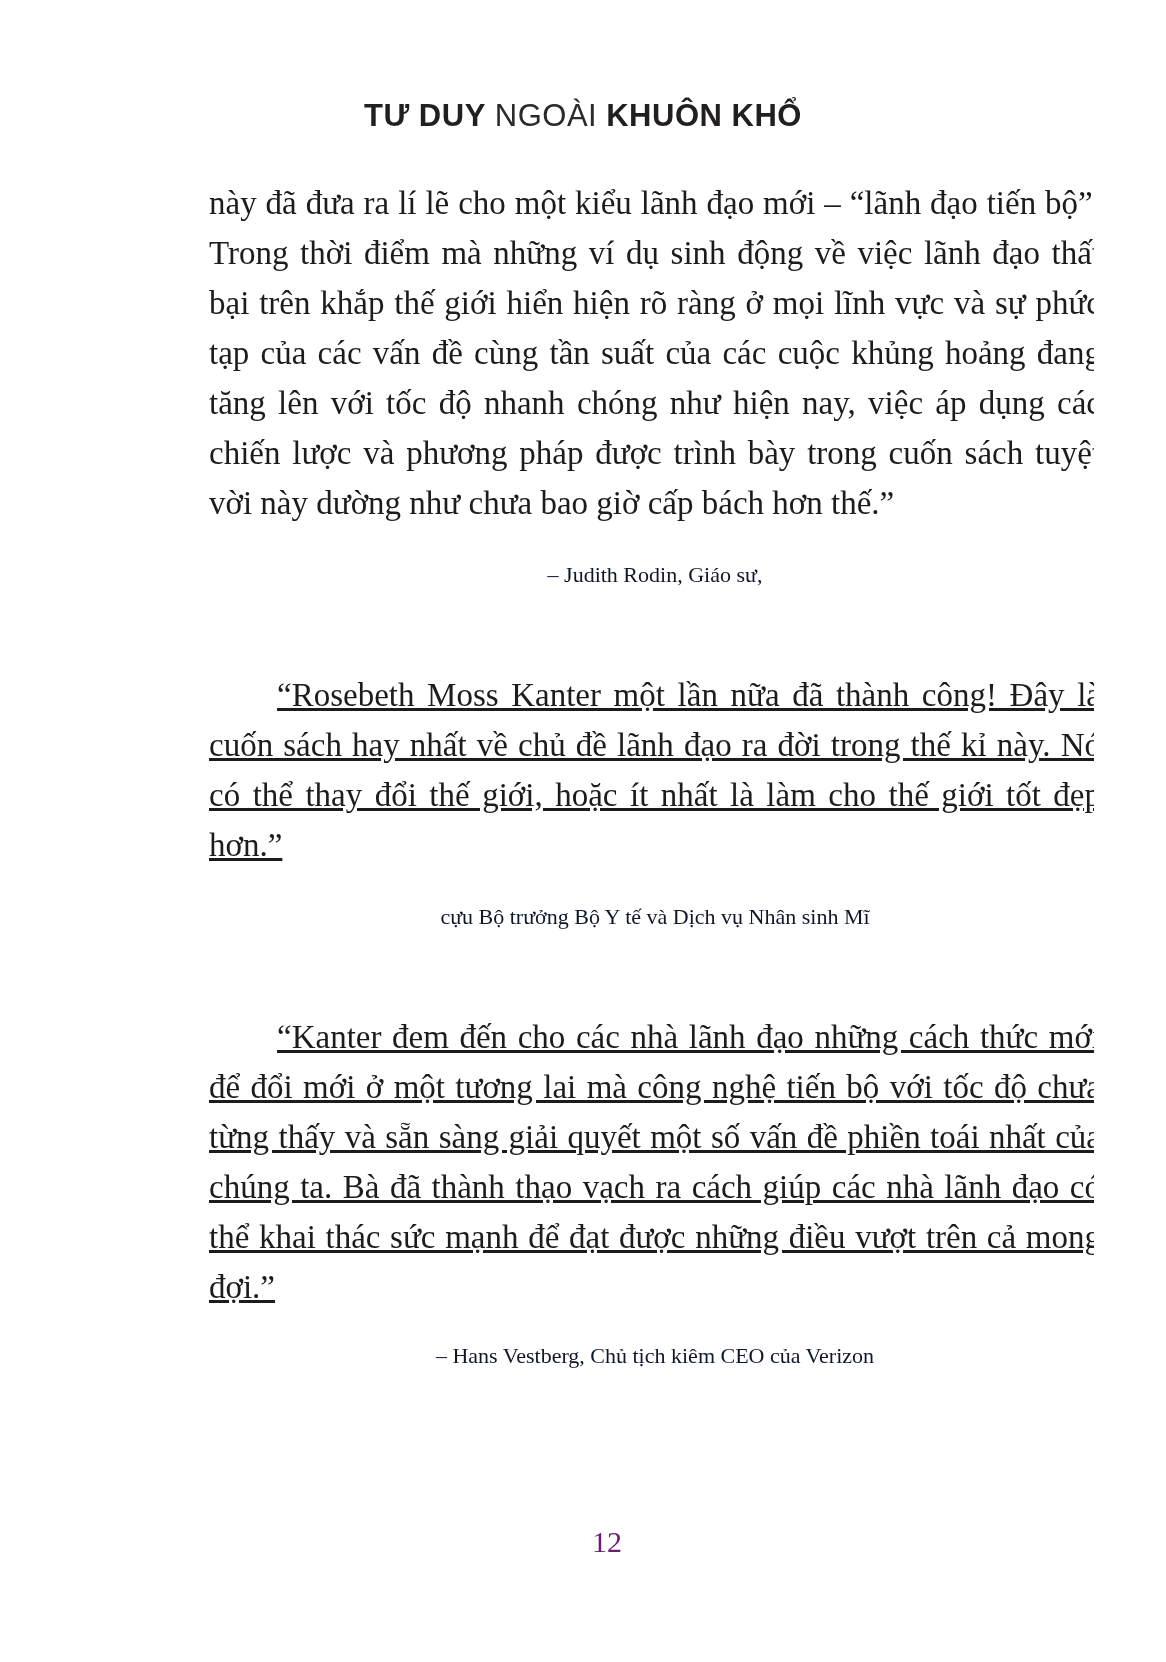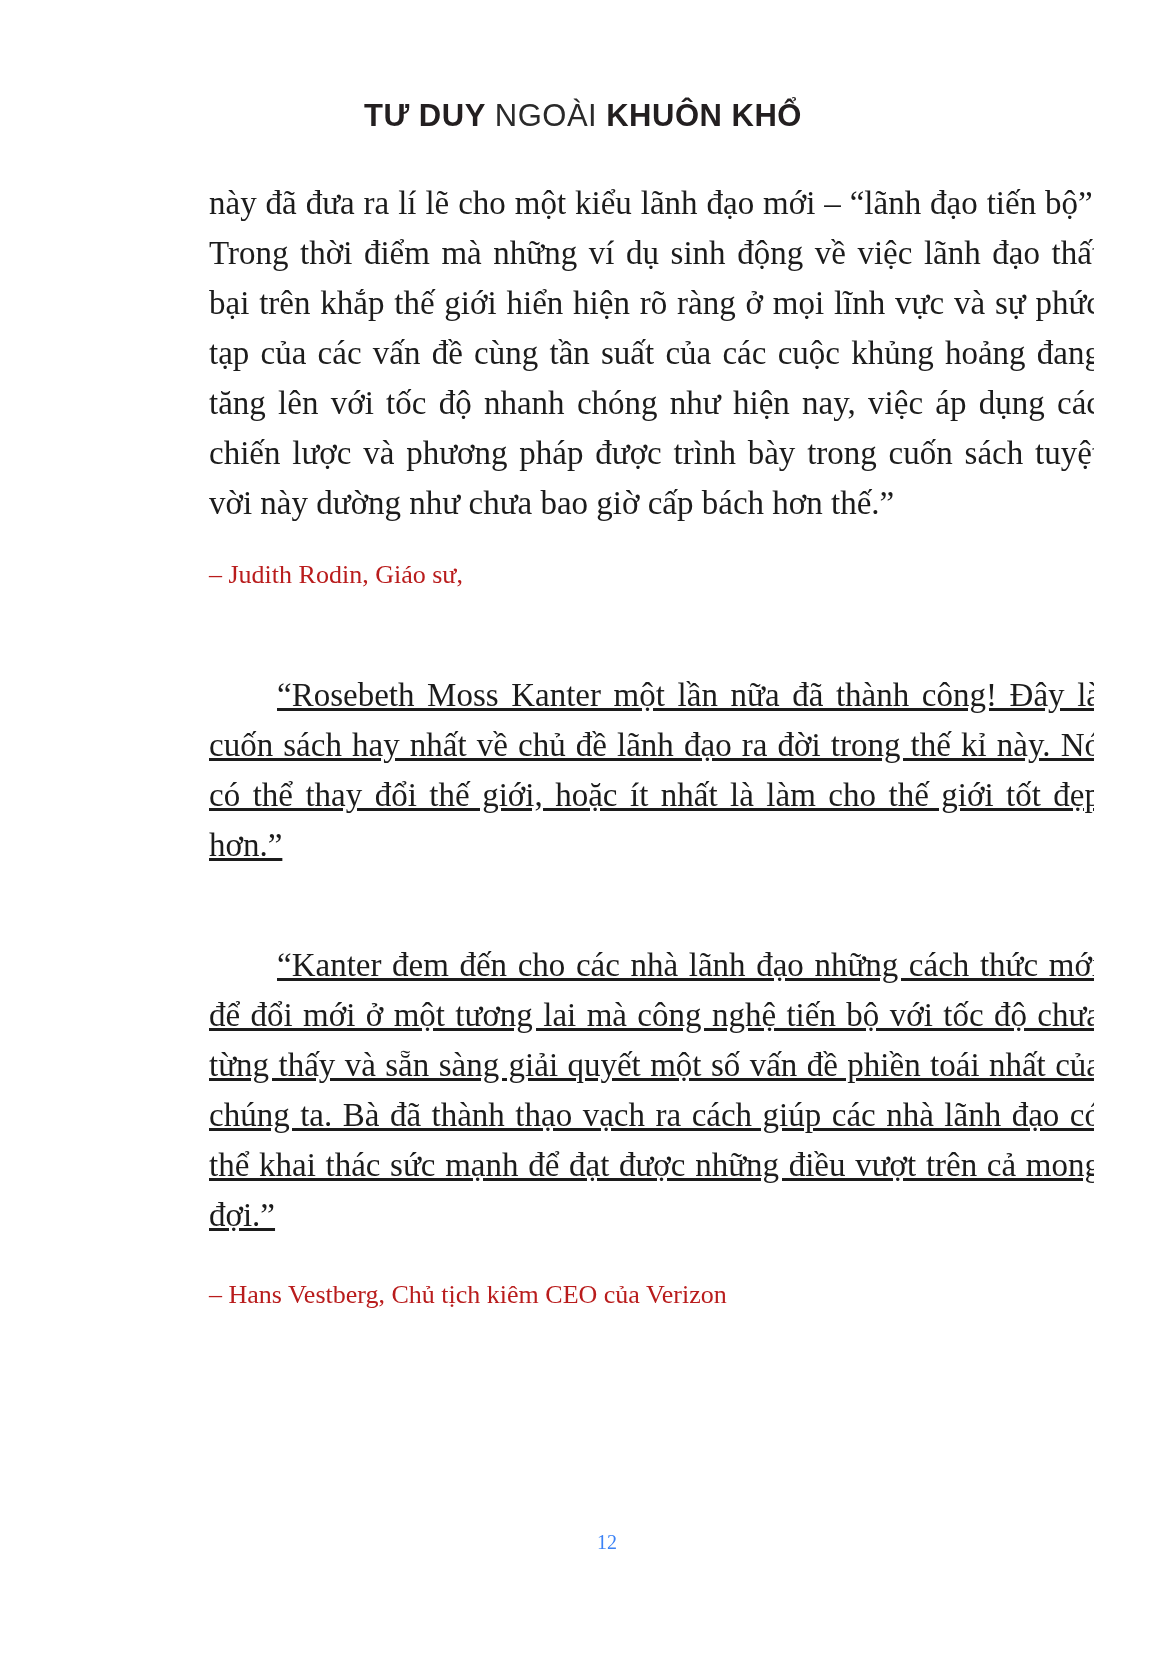--- a/index.html
+++ b/index.html
@@ -37,36 +37,36 @@
     font-size: 33px;
     line-height: 50px;
     text-align: justify;
     color: #1c1c1c;
   }
   p.quote.first { margin-top: 44px; }
   p.quote.indent { text-indent: 68px; }
   p.quote.gap { margin-top: 70px; text-decoration: underline; }
   .attr {
     margin-top: 22px;
-    font-size: 26px;
+    font-size: 22px;
     line-height: 50px;
-    text-align: left;
-    color: #b91c1c;
+    text-align: center;
+    color: #0f172a;
   }
-  .attr.tight { margin-top: 30px; }
+  .attr.tight { margin-top: 19px; }
   .attr div { white-space: nowrap; }
   .page-number {
     position: absolute;
     bottom: 100px;
     left: 0;
     width: 100%;
     text-align: center;
-    font-size: 20px;
+    font-size: 30px;
     line-height: 40px;
-    color: #3b82f6;
+    color: #701a75;
     padding-left: 24px;
   }
 </style>
 </head>
 <body>
 
 <div class="page">
 
   <div class="header">
     <span class="hb">TƯ DUY</span><span class="hr">NGOÀI</span><span class="hb">KHUÔN KHỔ</span>
@@ -76,20 +76,21 @@
 
     <p class="quote first">này đã đưa ra lí lẽ cho một kiểu lãnh đạo mới – “lãnh đạo tiến bộ”. Trong thời điểm mà những ví dụ sinh động về việc lãnh đạo thất bại trên khắp thế giới hiển hiện rõ ràng ở mọi lĩnh vực và sự phức tạp của các vấn đề cùng tần suất của các cuộc khủng hoảng đang tăng lên với tốc độ nhanh chóng như hiện nay, việc áp dụng các chiến lược và phương pháp được trình bày trong cuốn sách tuyệt vời này dường như chưa bao giờ cấp bách hơn thế.”</p>
 
     <div class="attr">
       <div>– Judith Rodin, Giáo sư,</div>
     </div>
 
     <p class="quote indent gap">“Rosebeth Moss Kanter một lần nữa đã thành công! Đây là cuốn sách hay nhất về chủ đề lãnh đạo ra đời trong thế kỉ này. Nó có thể thay đổi thế giới, hoặc ít nhất là làm cho thế giới tốt đẹp hơn.”</p>
 
     <div class="attr">
+      <div>cựu Bộ trưởng Bộ Y tế và Dịch vụ Nhân sinh Mĩ</div>
     </div>
 
     <p class="quote indent gap">“Kanter đem đến cho các nhà lãnh đạo những cách thức mới để đổi mới ở một tương lai mà công nghệ tiến bộ với tốc độ chưa từng thấy và sẵn sàng giải quyết một số vấn đề phiền toái nhất của chúng ta. Bà đã thành thạo vạch ra cách giúp các nhà lãnh đạo có thể khai thác sức mạnh để đạt được những điều vượt trên cả mong đợi.”</p>
 
     <div class="attr tight">
       <div>– Hans Vestberg, Chủ tịch kiêm CEO của Verizon</div>
     </div>
 
   </div>
 

